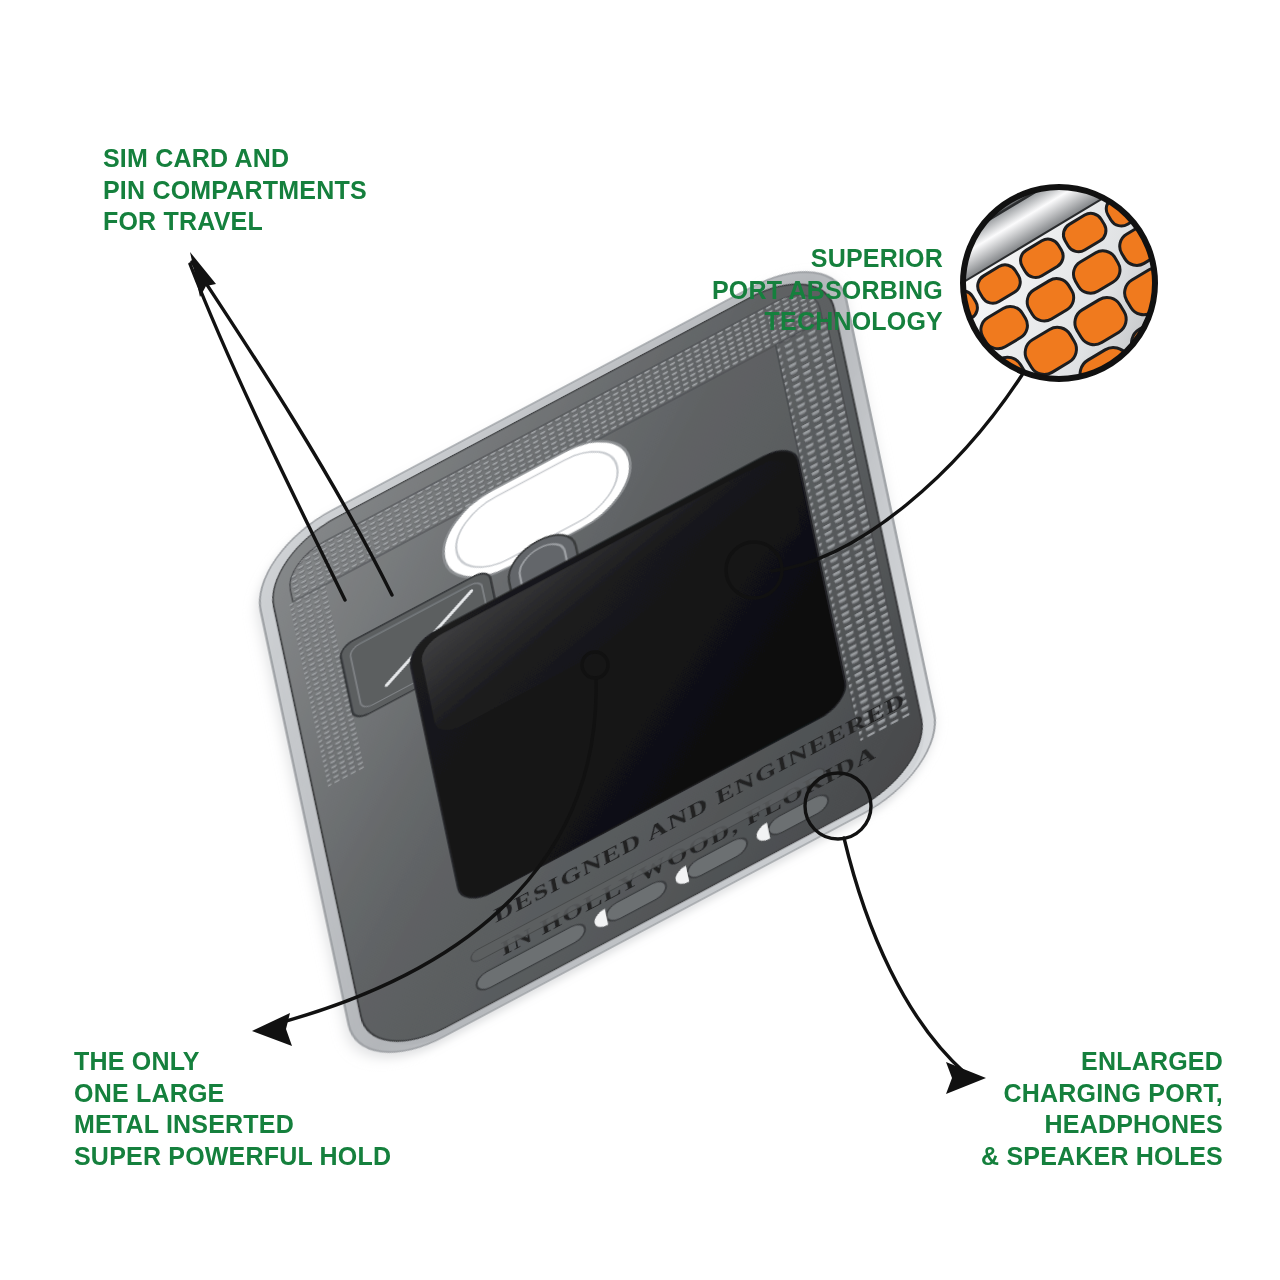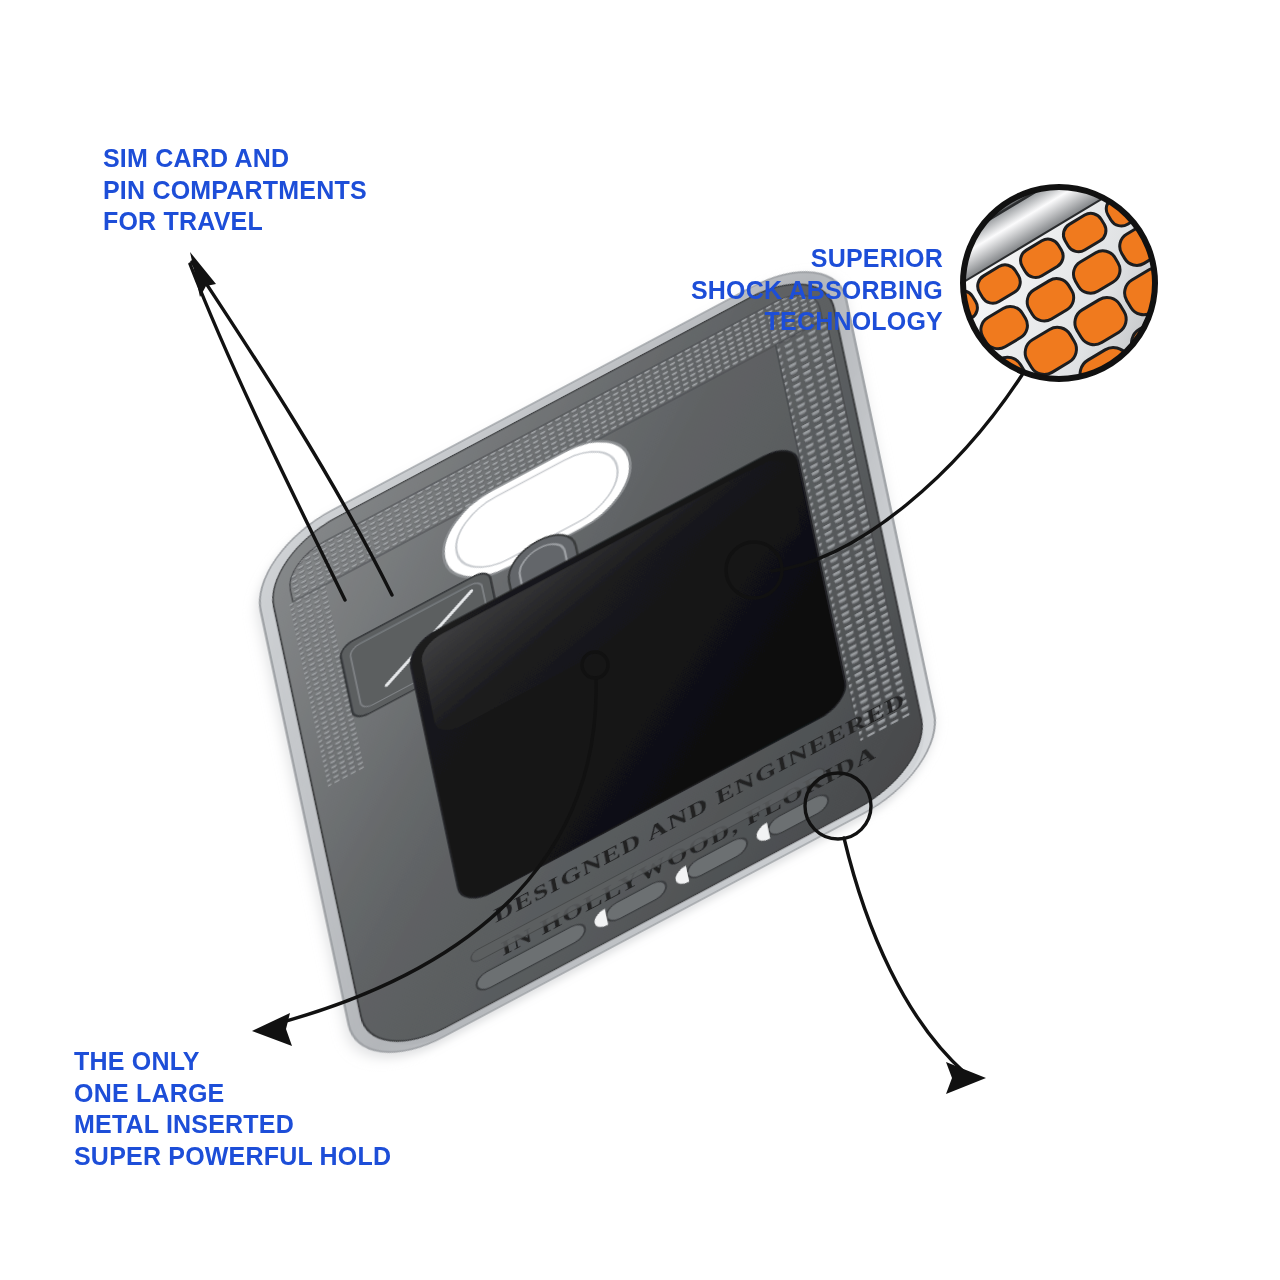--- a/index.html
+++ b/index.html
@@ -2,21 +2,21 @@
 <html><head>
 <meta charset="utf-8">
 <style>
   html,body{margin:0;padding:0;background:#ffffff;}
   body{width:1280px;height:1280px;position:relative;overflow:hidden;
        font-family:"Liberation Sans", sans-serif;}
 
   .stage{position:absolute;inset:0;width:1280px;height:1280px;}
 
   
-  .callout{position:absolute;font-weight:bold;color:#1d4ed8;
+  .callout{position:absolute;font-weight:bold;color:#15803d;
            font-size:25px;line-height:1.26;letter-spacing:.2px;
            white-space:pre-line;}
   #cl-sim       {left:103px; top:143px;  text-align:left;}
   #cl-shock     {right:337px; top:243px; text-align:right;}
   #cl-metal     {left:74px;  top:1046px; text-align:left;}
   #cl-port      {right:57px; top:1046px; text-align:right;}
 
   
   svg.layer{position:absolute;left:0;top:0;width:1280px;height:1280px;
             overflow:visible;}
@@ -277,22 +277,26 @@
       <path d="M252 1031 L 290 1013 L 286 1029 L 292 1046 Z"></path>
       <path d="M986 1078 L 946 1062 L 952 1078 L 946 1094 Z"></path>
     </g>
   </svg>
 
   <div class="callout" id="cl-sim">SIM CARD AND
 PIN COMPARTMENTS
 FOR TRAVEL</div>
 
   <div class="callout" id="cl-shock">SUPERIOR
-SHOCK ABSORBING
+PORT ABSORBING
 TECHNOLOGY</div>
 
   <div class="callout" id="cl-metal">THE ONLY
 ONE LARGE
 METAL INSERTED
 SUPER POWERFUL HOLD</div>
 
+  <div class="callout" id="cl-port">ENLARGED
+CHARGING PORT,
+HEADPHONES
+&amp; SPEAKER HOLES</div>
 
 </div>
 
 </body></html>

